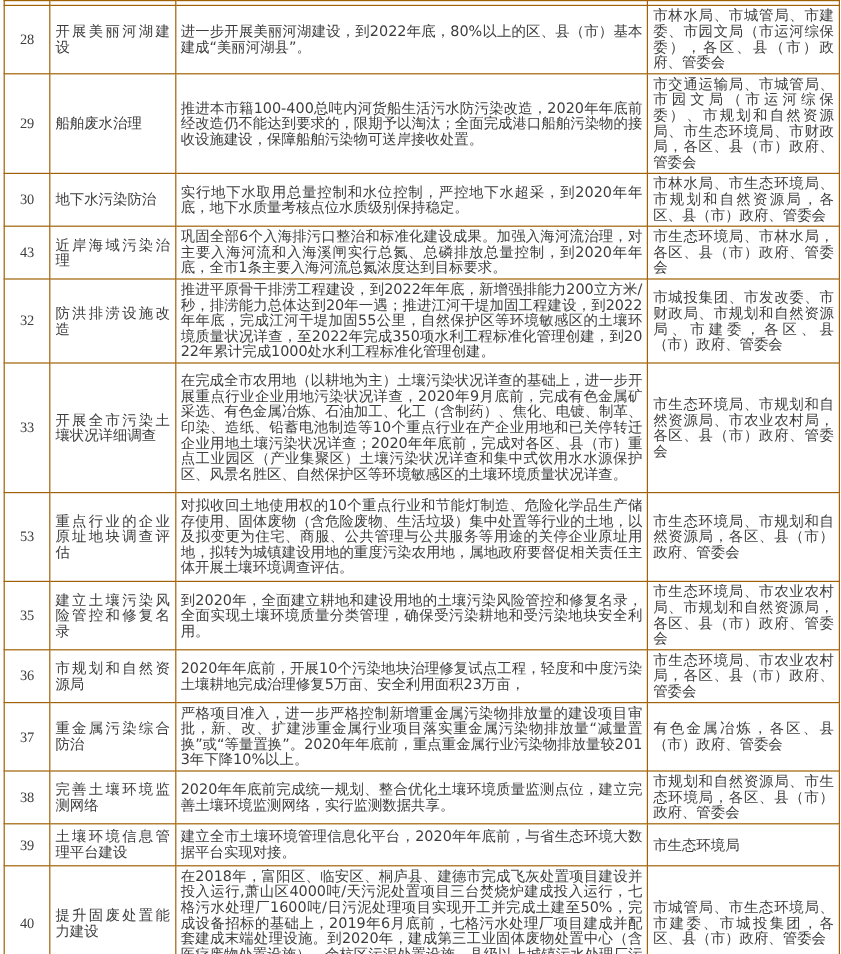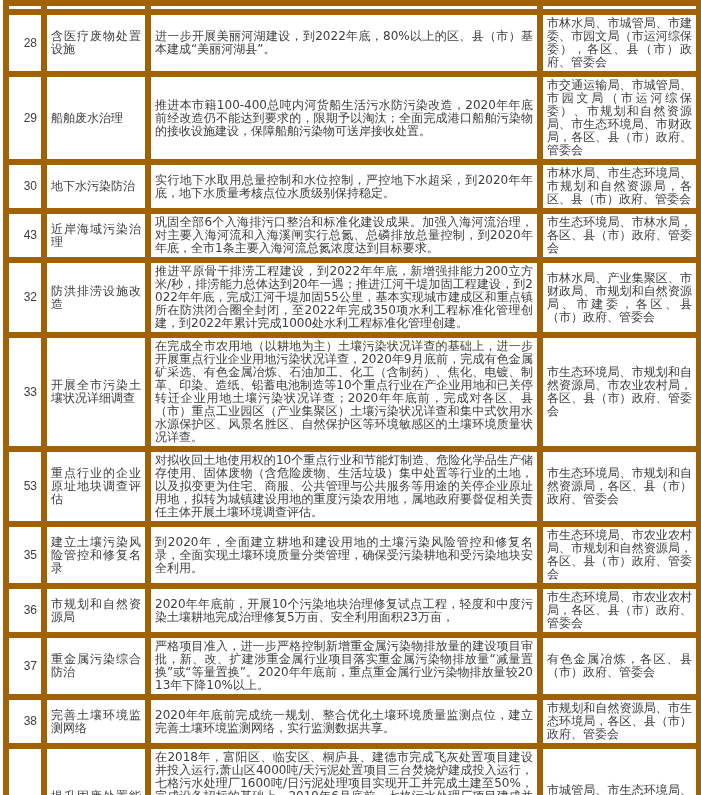--- a/index.html
+++ b/index.html
@@ -23,35 +23,35 @@
   }
   table.task-table {
     border-collapse: collapse;
     table-layout: fixed;
     width: 697px;
     margin-left: 3px;
     margin-top: 0px;
     background: #fff;
   }
   table.task-table td {
-    border: 6px solid #a16207;
+    border: 1px solid #a16207;
     font-size: 12px;
     line-height: 13px;
     vertical-align: middle;
     padding: 2px 4px;
     overflow: hidden;
     word-break: break-all;
   }
   col.c-no   { width: 38px; }
   col.c-task { width: 104px; }
   col.c-desc { width: 392px; }
   col.c-dept { width: 159px; }
   td.cell-no {
-    text-align: right;
-    font-family: Liberation Sans, sans-serif;
+    text-align: center;
+    font-family: Liberation Serif, serif;
   }
   td.cell-task {
     text-align: left;
     text-align: justify;
   }
   td.cell-desc {
     text-align: justify;
     text-justify: inter-ideograph;
     margin-left: 32px;
   }
@@ -80,21 +80,21 @@
     <tbody id="table-body">
       <tr class="sliver-row">
         <td></td>
         <td></td>
         <td></td>
         <td></td>
       </tr>
 
       <tr style="height: 46px;">
     <td class="cell-no">28</td>
-    <td class="cell-task">含医疗废物处置设施</td>
+    <td class="cell-task">开展美丽河湖建设</td>
     <td class="cell-desc">进一步开展美丽河湖建设，到2022年底，80%以上的区、县（市）基本建成“美丽河湖县”。</td>
     <td class="cell-dept">市林水局、市城管局、市建委、市园文局（市运河综保委），各区、县（市）政府、管委会</td>
   </tr>
         <tr style="height: 80px;">
     <td class="cell-no">29</td>
     <td class="cell-task">船舶废水治理</td>
     <td class="cell-desc">推进本市籍100-400总吨内河货船生活污水防污染改造，2020年年底前经改造仍不能达到要求的，限期予以淘汰；全面完成港口船舶污染物的接收设施建设，保障船舶污染物可送岸接收处置。</td>
     <td class="cell-dept">市交通运输局、市城管局、市园文局（市运河综保委）、市规划和自然资源局、市生态环境局、市财政局，各区、县（市）政府、管委会</td>
   </tr>
         <tr style="height: 40px;">
@@ -105,22 +105,22 @@
   </tr>
         <tr style="height: 38px;">
     <td class="cell-no">43</td>
     <td class="cell-task">近岸海域污染治理</td>
     <td class="cell-desc">巩固全部6个入海排污口整治和标准化建设成果。加强入海河流治理，对主要入海河流和入海溪闸实行总氮、总磷排放总量控制，到2020年年底，全市1条主要入海河流总氮浓度达到目标要求。</td>
     <td class="cell-dept">市生态环境局、市林水局，各区、县（市）政府、管委会</td>
   </tr>
         <tr style="height: 68px;">
     <td class="cell-no">32</td>
     <td class="cell-task">防洪排涝设施改造</td>
-    <td class="cell-desc">推进平原骨干排涝工程建设，到2022年年底，新增强排能力200立方米/秒，排涝能力总体达到20年一遇；推进江河干堤加固工程建设，到2022年年底，完成江河干堤加固55公里，基本实现城市建成区和重点镇所在防洪闭合圈全封闭，至2022年完成350项水利工程标准化管理创建，到2022年累计完成1000处水利工程标准化管理创建。</td>
-    <td class="cell-dept">市林水局、产业集聚区、市财政局、市规划和自然资源局、市建委，各区、县（市）政府、管委会</td>
+    <td class="cell-desc">推进平原骨干排涝工程建设，到2022年年底，新增强排能力200立方米/秒，排涝能力总体达到20年一遇；推进江河干堤加固工程建设，到2022年年底，完成江河干堤加固55公里，自然保护区等环境敏感区的土壤环境质量状况详查，至2022年完成350项水利工程标准化管理创建，到2022年累计完成1000处水利工程标准化管理创建。</td>
+    <td class="cell-dept">市城投集团、市发改委、市财政局、市规划和自然资源局、市建委，各区、县（市）政府、管委会</td>
   </tr>
         <tr style="height: 108px;">
     <td class="cell-no">33</td>
     <td class="cell-task">开展全市污染土壤状况详细调查</td>
     <td class="cell-desc">在完成全市农用地（以耕地为主）土壤污染状况详查的基础上，进一步开展重点行业企业用地污染状况详查，2020年9月底前，完成有色金属矿采选、有色金属冶炼、石油加工、化工（含制药）、焦化、电镀、制革、印染、造纸、铅蓄电池制造等10个重点行业在产企业用地和已关停转迁企业用地土壤污染状况详查；2020年年底前，完成对各区、县（市）重点工业园区（产业集聚区）土壤污染状况详查和集中式饮用水水源保护区、风景名胜区、自然保护区等环境敏感区的土壤环境质量状况详查。</td>
     <td class="cell-dept">市生态环境局、市规划和自然资源局、市农业农村局，各区、县（市）政府、管委会</td>
   </tr>
         <tr style="height: 74px;">
     <td class="cell-no">53</td>
     <td class="cell-task">重点行业的企业原址地块调查评估</td>
@@ -144,20 +144,26 @@
     <td class="cell-task">重金属污染综合防治</td>
     <td class="cell-desc">严格项目准入，进一步严格控制新增重金属污染物排放量的建设项目审批，新、改、扩建涉重金属行业项目落实重金属污染物排放量“减量置换”或“等量置换”。2020年年底前，重点重金属行业污染物排放量较2013年下降10%以上。</td>
     <td class="cell-dept">有色金属冶炼，各区、县（市）政府、管委会</td>
   </tr>
         <tr style="height: 38px;">
     <td class="cell-no">38</td>
     <td class="cell-task">完善土壤环境监测网络</td>
     <td class="cell-desc">2020年年底前完成统一规划、整合优化土壤环境质量监测点位，建立完善土壤环境监测网络，实行监测数据共享。</td>
     <td class="cell-dept">市规划和自然资源局、市生态环境局，各区、县（市）政府、管委会</td>
   </tr>
+        <tr style="height: 35px;">
+    <td class="cell-no">39</td>
+    <td class="cell-task">土壤环境信息管理平台建设</td>
+    <td class="cell-desc">建立全市土壤环境管理信息化平台，2020年年底前，与省生态环境大数据平台实现对接。</td>
+    <td class="cell-dept">市生态环境局</td>
+  </tr>
         <tr style="height: 89px;">
     <td class="cell-no">40</td>
     <td class="cell-task">提升固废处置能力建设</td>
     <td class="cell-desc">在2018年，富阳区、临安区、桐庐县、建德市完成飞灰处置项目建设并投入运行,萧山区4000吨/天污泥处置项目三台焚烧炉建成投入运行，七格污水处理厂1600吨/日污泥处理项目实现开工并完成土建至50%，完成设备招标的基础上，2019年6月底前，七格污水处理厂项目建成并配套建成末端处理设施。到2020年，建成第三工业固体废物处置中心（含医疗废物处置设施）、余杭区污泥处置设施，县级以上城镇污水处理厂污泥无害化处置率达到100%，危险废物基本无害化处置率达到100%。</td>
     <td class="cell-dept">市城管局、市生态环境局、市建委、市城投集团，各区、县（市）政府、管委会</td>
   </tr>
     </tbody>
   </table>
 </div>
 

